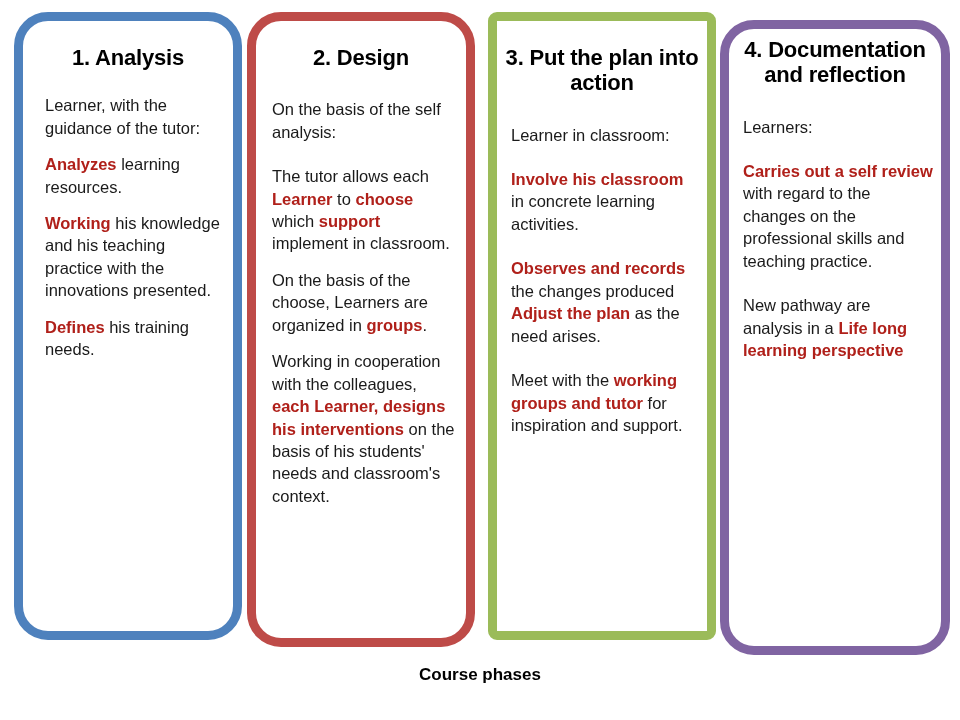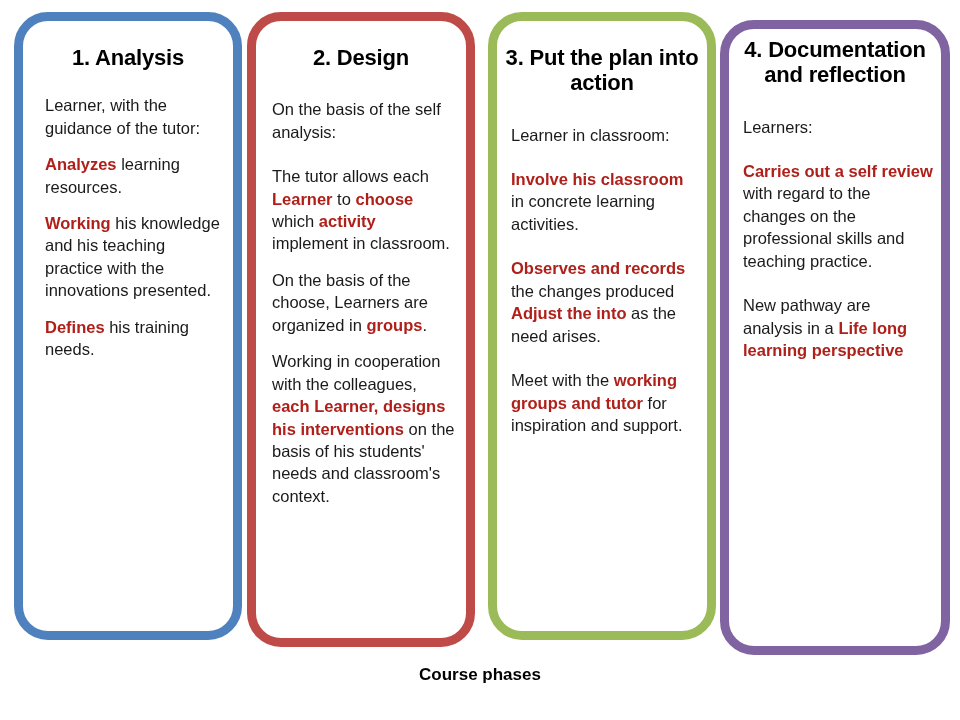--- a/index.html
+++ b/index.html
@@ -74,20 +74,21 @@
 
   #box-2 {
     left: 247px; top: 12px;  width: 228px; height: 635px;
     border-color: #BE4B48;
   }
   #box-2 .phase-body { padding-top: 28px; padding-left: 16px; padding-right: 10px; }
 
   #box-3 {
     left: 488px; top: 12px;  width: 228px; height: 628px;
     border-color: #9BBB59;
+    border-radius: 9px;
   }
   #box-3 .phase-body { padding-top: 28px; padding-left: 14px; padding-right: 8px; }
 
   #box-4 {
     left: 720px; top: 20px;  width: 230px; height: 635px;
     border-color: #8064A2;
   }
   #box-4 .phase-body { padding-top: 28px; padding-left: 14px; padding-right: 8px; }
 
   #box-4 .phase-title { padding-top: 8px; font-size: 22px; }
@@ -126,42 +127,42 @@
     </div>
   </div>
 
   <div class="phase-box" id="box-2" style="border-color: rgb(190, 75, 72);">
     <div class="phase-title">2. Design</div>
     <div class="phase-body">
       <p class="para gap">
         <span>On the basis of the self analysis:</span>
       </p>
       <p class="para">
-        <span>The tutor allows each </span><span class="hl">Learner</span><span> to </span><span class="hl">choose</span><span> which </span><span class="hl">activity</span><span> implement in classroom.</span>
+        <span>The tutor allows each </span><span class="hl">Learner</span><span> to </span><span class="hl">choose</span><span> which </span><span class="hl">support</span><span> implement in classroom.</span>
       </p>
       <p class="para">
         <span>On the basis of  the choose, Learners  are organized in </span><span class="hl">groups</span><span>.</span>
       </p>
       <p class="para">
         <span>Working in cooperation with the colleagues, </span><span class="hl">each Learner, designs his interventions</span><span> on the basis of his students' needs and classroom's context.</span>
       </p>
     </div>
   </div>
 
   <div class="phase-box" id="box-3" style="border-color: rgb(155, 187, 89);">
     <div class="phase-title">3. Put the plan into action</div>
     <div class="phase-body">
       <p class="para gap">
         <span>Learner  in classroom:</span>
       </p>
       <p class="para gap">
         <span class="hl">Involve his classroom</span><span> in concrete learning activities.</span>
       </p>
       <p class="para gap">
-        <span class="hl">Observes and records</span><span> the changes produced </span><span class="hl">Adjust the into</span><span> as the need arises.</span>
+        <span class="hl">Observes and records</span><span> the changes produced </span><span class="hl">Adjust the plan</span><span> as the need arises.</span>
       </p>
       <p class="para">
         <span>Meet with the </span><span class="hl">working groups and tutor</span><span> for inspiration and support.</span>
       </p>
     </div>
   </div>
 
   <div class="phase-box" id="box-4" style="border-color: rgb(128, 100, 162);">
     <div class="phase-title">4. Documentation and reflection</div>
     <div class="phase-body">

